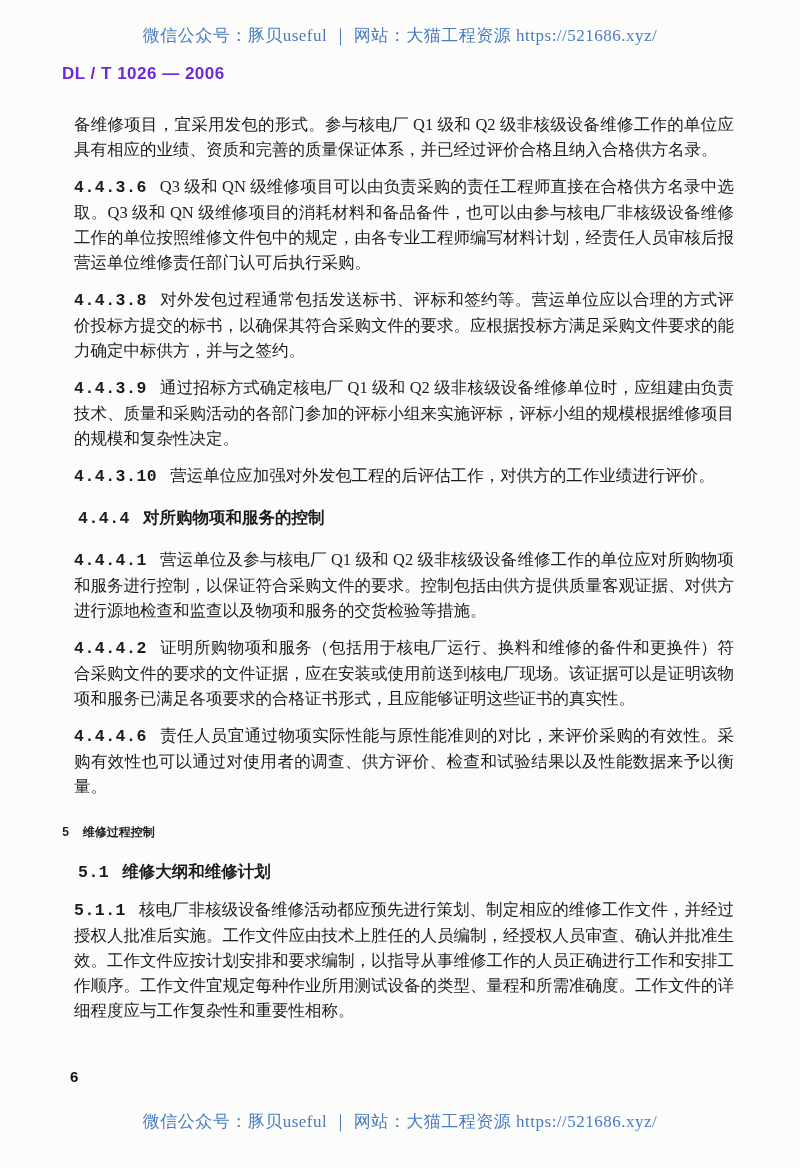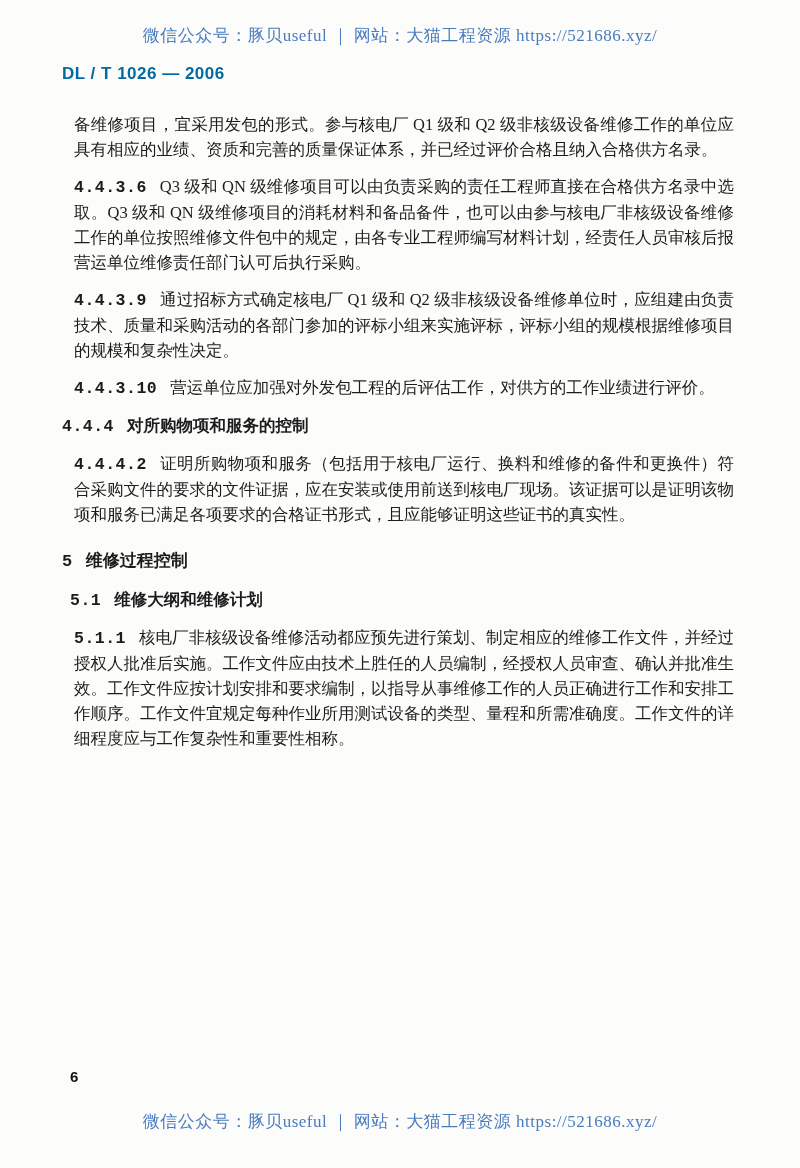--- a/index.html
+++ b/index.html
@@ -28,21 +28,21 @@
   .watermark-top { top: 24px; }
   .watermark-bottom { top: 1110px; }
   .doc-code {
     position: absolute;
     left: 62px;
     top: 64px;
     font-family: "Liberation Sans", "DejaVu Sans", sans-serif;
     font-weight: bold;
     font-size: 17px;
     letter-spacing: 0.5px;
-    color: #0369a1;
+    color: #6d28d9;
   }
   .doc-body {
     position: absolute;
     left: 62px;
     top: 100px;
     width: 684px;
     font-family: "Liberation Serif", "DejaVu Serif", serif;
     font-size: 16.5px;
     line-height: 25px;
     text-align: justify;
@@ -53,23 +53,23 @@
     font-family: Liberation Mono, monospace;
     font-weight: bold;
     margin-right: 13px;
     letter-spacing: 0.5px;
   }
   .block.heading1, .block.heading2, .block.heading3 {
     font-family: "Liberation Sans", "DejaVu Sans", sans-serif;
     font-weight: bold;
     text-align: left;
   }
-  .block.heading1 { margin: 21px 0 13px 0; font-size: 17px; }
-  .block.heading2 { margin: 6px 0 10px 8px; font-size: 16.5px; }
-  .block.heading3 { margin: 0; }
+  .block.heading1 { margin: 21px 0 13px 0; font-size: 12px; }
+  .block.heading2 { margin: 6px 0 10px 16px; font-size: 16.5px; }
+  .block.heading3 { margin: 16px; }
   .page-number {
     position: absolute;
     left: 70px;
     top: 1068px;
     font-family: "Liberation Sans", "DejaVu Sans", sans-serif;
     font-weight: bold;
     font-size: 15px;
     color: #111;
   }
 </style>
@@ -78,24 +78,27 @@
 
 <div class="page">
 
   <div class="watermark watermark-top" style="color: rgb(74, 124, 192);">微信公众号：豚贝useful ｜ 网站：大猫工程资源 https://521686.xyz/</div>
 
   <div class="doc-code">DL / T 1026 — 2006</div>
 
   <main class="doc-body">
       <p class="block continuation"><span class="txt">备维修项目，宜采用发包的形式。参与核电厂 Q1 级和 Q2 级非核级设备维修工作的单位应具有相应的业绩、资质和完善的质量保证体系，并已经过评价合格且纳入合格供方名录。</span></p>
       <p class="block para"><span class="num">4.4.3.6</span><span class="txt">Q3 级和 QN 级维修项目可以由负责采购的责任工程师直接在合格供方名录中选取。Q3 级和 QN 级维修项目的消耗材料和备品备件，也可以由参与核电厂非核级设备维修工作的单位按照维修文件包中的规定，由各专业工程师编写材料计划，经责任人员审核后报营运单位维修责任部门认可后执行采购。</span></p>
+      <p class="block para"><span class="num">4.4.3.8</span><span class="txt">对外发包过程通常包括发送标书、评标和签约等。营运单位应以合理的方式评价投标方提交的标书，以确保其符合采购文件的要求。应根据投标方满足采购文件要求的能力确定中标供方，并与之签约。</span></p>
       <p class="block para"><span class="num">4.4.3.9</span><span class="txt">通过招标方式确定核电厂 Q1 级和 Q2 级非核级设备维修单位时，应组建由负责技术、质量和采购活动的各部门参加的评标小组来实施评标，评标小组的规模根据维修项目的规模和复杂性决定。</span></p>
       <p class="block para"><span class="num">4.4.3.10</span><span class="txt">营运单位应加强对外发包工程的后评估工作，对供方的工作业绩进行评价。</span></p>
       <p class="block heading3"><span class="num">4.4.4</span><span class="txt">对所购物项和服务的控制</span></p>
+      <p class="block para"><span class="num">4.4.4.1</span><span class="txt">营运单位及参与核电厂 Q1 级和 Q2 级非核级设备维修工作的单位应对所购物项和服务进行控制，以保证符合采购文件的要求。控制包括由供方提供质量客观证据、对供方进行源地检查和监查以及物项和服务的交货检验等措施。</span></p>
       <p class="block para"><span class="num">4.4.4.2</span><span class="txt">证明所购物项和服务（包括用于核电厂运行、换料和维修的备件和更换件）符合采购文件的要求的文件证据，应在安装或使用前送到核电厂现场。该证据可以是证明该物项和服务已满足各项要求的合格证书形式，且应能够证明这些证书的真实性。</span></p>
+      <p class="block para"><span class="num">4.4.4.6</span><span class="txt">责任人员宜通过物项实际性能与原性能准则的对比，来评价采购的有效性。采购有效性也可以通过对使用者的调查、供方评价、检查和试验结果以及性能数据来予以衡量。</span></p>
       <p class="block heading1"><span class="num">5</span><span class="txt">维修过程控制</span></p>
       <p class="block heading2"><span class="num">5.1</span><span class="txt">维修大纲和维修计划</span></p>
       <p class="block para"><span class="num">5.1.1</span><span class="txt">核电厂非核级设备维修活动都应预先进行策划、制定相应的维修工作文件，并经过授权人批准后实施。工作文件应由技术上胜任的人员编制，经授权人员审查、确认并批准生效。工作文件应按计划安排和要求编制，以指导从事维修工作的人员正确进行工作和安排工作顺序。工作文件宜规定每种作业所用测试设备的类型、量程和所需准确度。工作文件的详细程度应与工作复杂性和重要性相称。</span></p>
     </main>
 
   <div class="page-number">6</div>
 
   <div class="watermark watermark-bottom" style="color: rgb(74, 124, 192);">微信公众号：豚贝useful ｜ 网站：大猫工程资源 https://521686.xyz/</div>
 
 </div>

